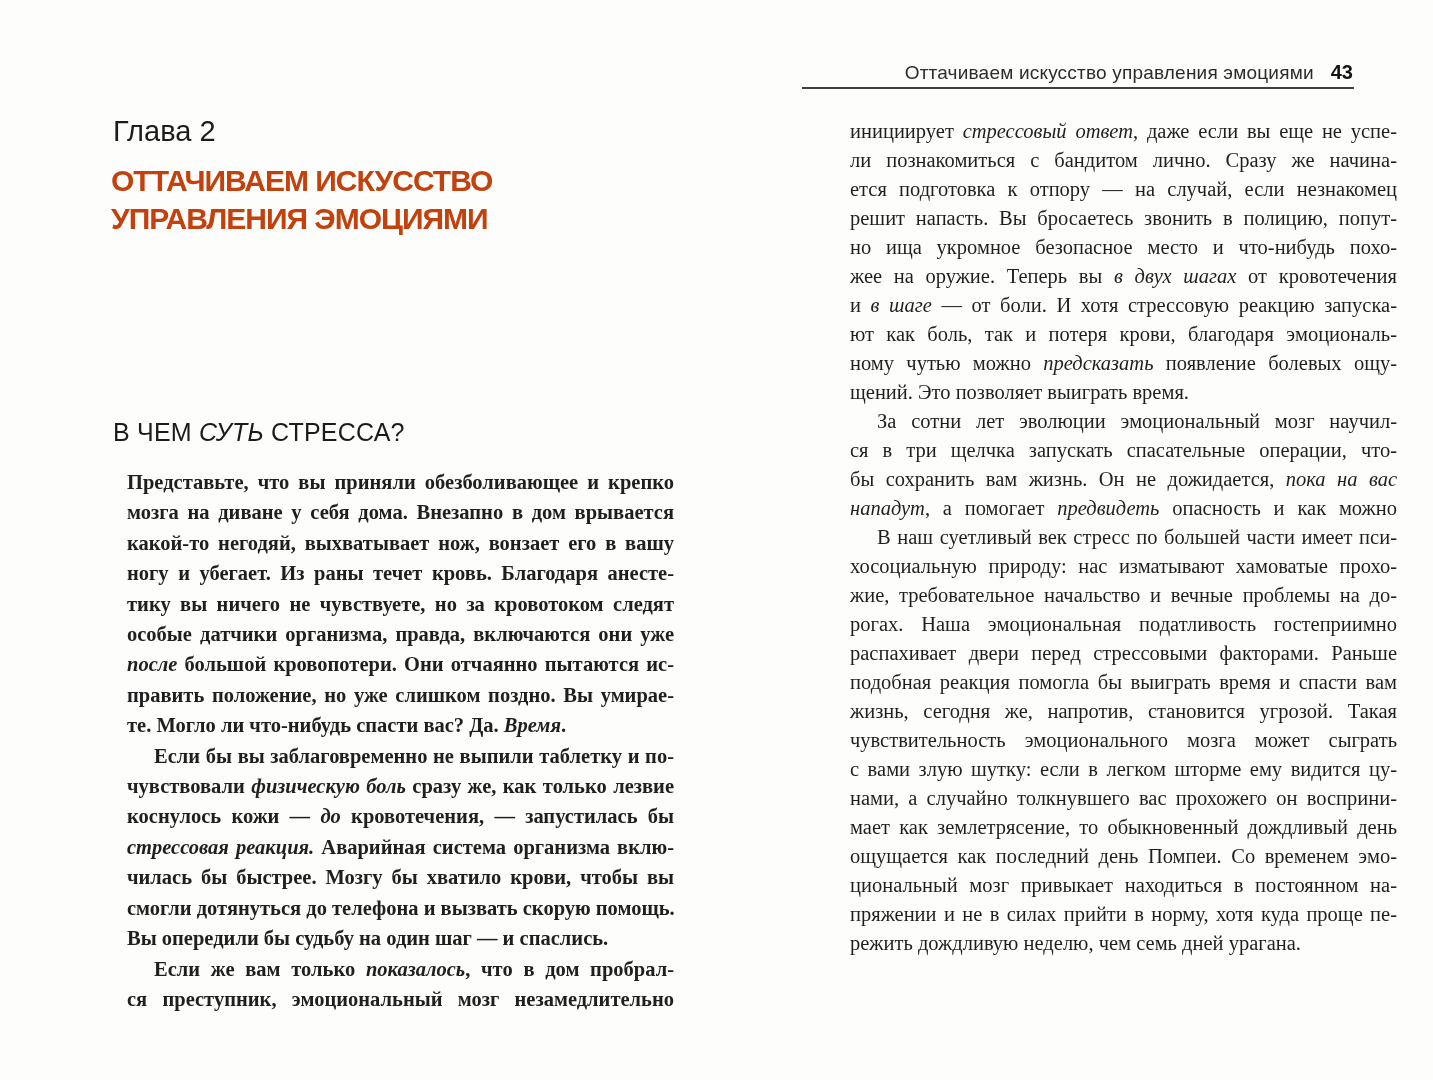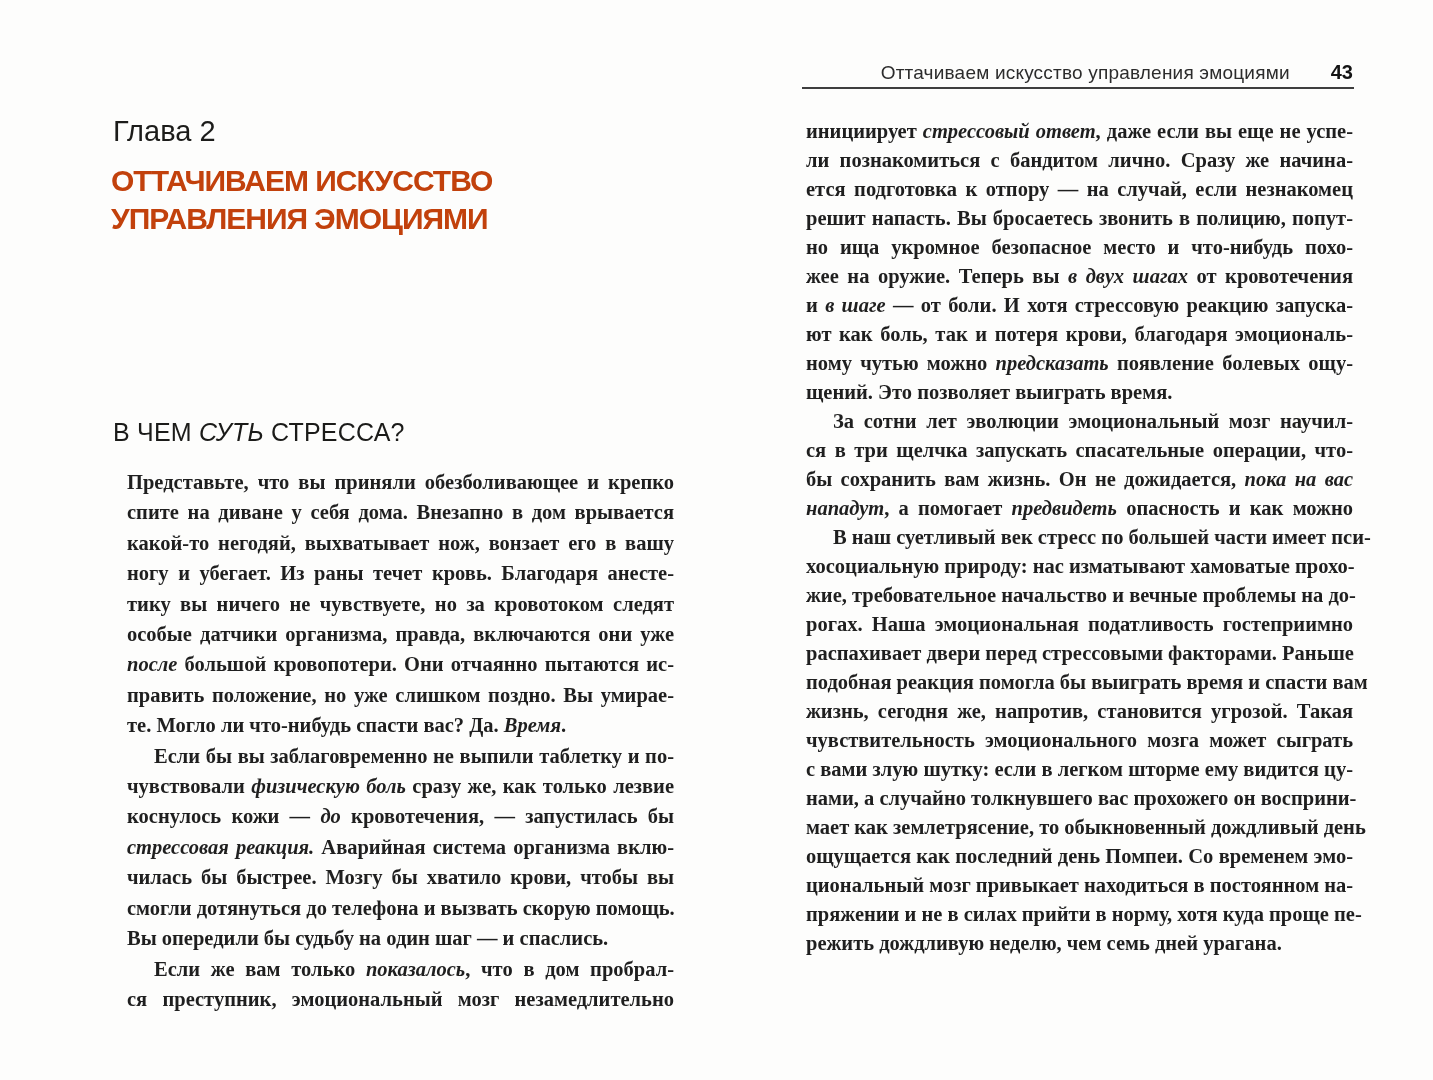--- a/index.html
+++ b/index.html
@@ -59,37 +59,36 @@
     font-size: 19px;
     color: #2c2c2c;
     letter-spacing: 0.2px;
     white-space: nowrap;
   }
   .page-number {
     font-family: "Liberation Sans", "DejaVu Sans", sans-serif;
     font-size: 20px;
     font-weight: 700;
     color: #141414;
-    margin-left: 24px;
   }
   .header-rule {
     position: absolute;
     left: 802px; top: 87px;
     width: 552px; height: 2px;
     background: #3e3e3e;
   }
 
   
   .body-col {
     position: absolute;
     width: 547px;
     font-size: 20.5px;
   }
   #left-body  { left: 127px; top: 467px; line-height: 30.4px; font-weight: bold; }
-  #right-body { left: 806px; top: 117px; line-height: 29px; font-weight: bold; }
+  #right-body { left: 850px; top: 117px; line-height: 29px; }
 
   .para { margin: 0; }
   .line {
     white-space: nowrap;
     text-align: justify;
     text-align-last: justify;
   }
   .line.last {
     text-align: center;
     text-align-last: left;
@@ -105,21 +104,21 @@
 <div class="chapter-title">
   <div>ОТТАЧИВАЕМ ИСКУССТВО</div>
   <div>УПРАВЛЕНИЯ ЭМОЦИЯМИ</div>
 </div>
 
 <div class="section-heading">В ЧЕМ <span class="it">СУТЬ</span> СТРЕССА?</div>
 
 <div id="left-body" class="body-col">
     <div class="para">
       <div class="line">Представьте, что вы приняли обезболивающее и крепко</div>
-      <div class="line">спите на диване у себя дома. Внезапно в дом врывается</div>
+      <div class="line">мозга на диване у себя дома. Внезапно в дом врывается</div>
       <div class="line">какой-то негодяй, выхватывает нож, вонзает его в вашу</div>
       <div class="line">ногу и убегает. Из раны течет кровь. Благодаря анесте-</div>
       <div class="line">тику вы ничего не чувствуете, но за кровотоком следят</div>
       <div class="line">особые датчики организма, правда, включаются они уже</div>
       <div class="line"><span class="it">после</span> большой кровопотери. Они отчаянно пытаются ис-</div>
       <div class="line">править положение, но уже слишком поздно. Вы умирае-</div>
       <div class="line last">те. Могло ли что-нибудь спасти вас? Да. <span class="it">Время</span>.</div>
     </div>
     <div class="para">
       <div class="line indent">Если бы вы заблаговременно не выпили таблетку и по-</div>

